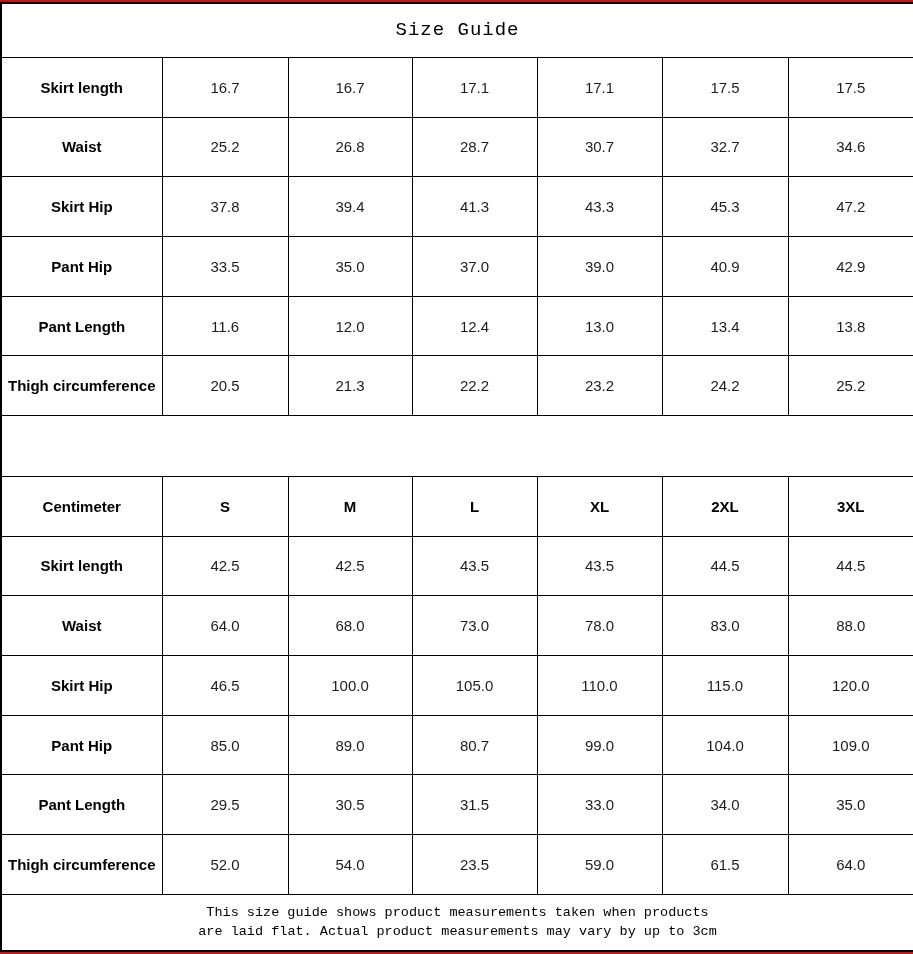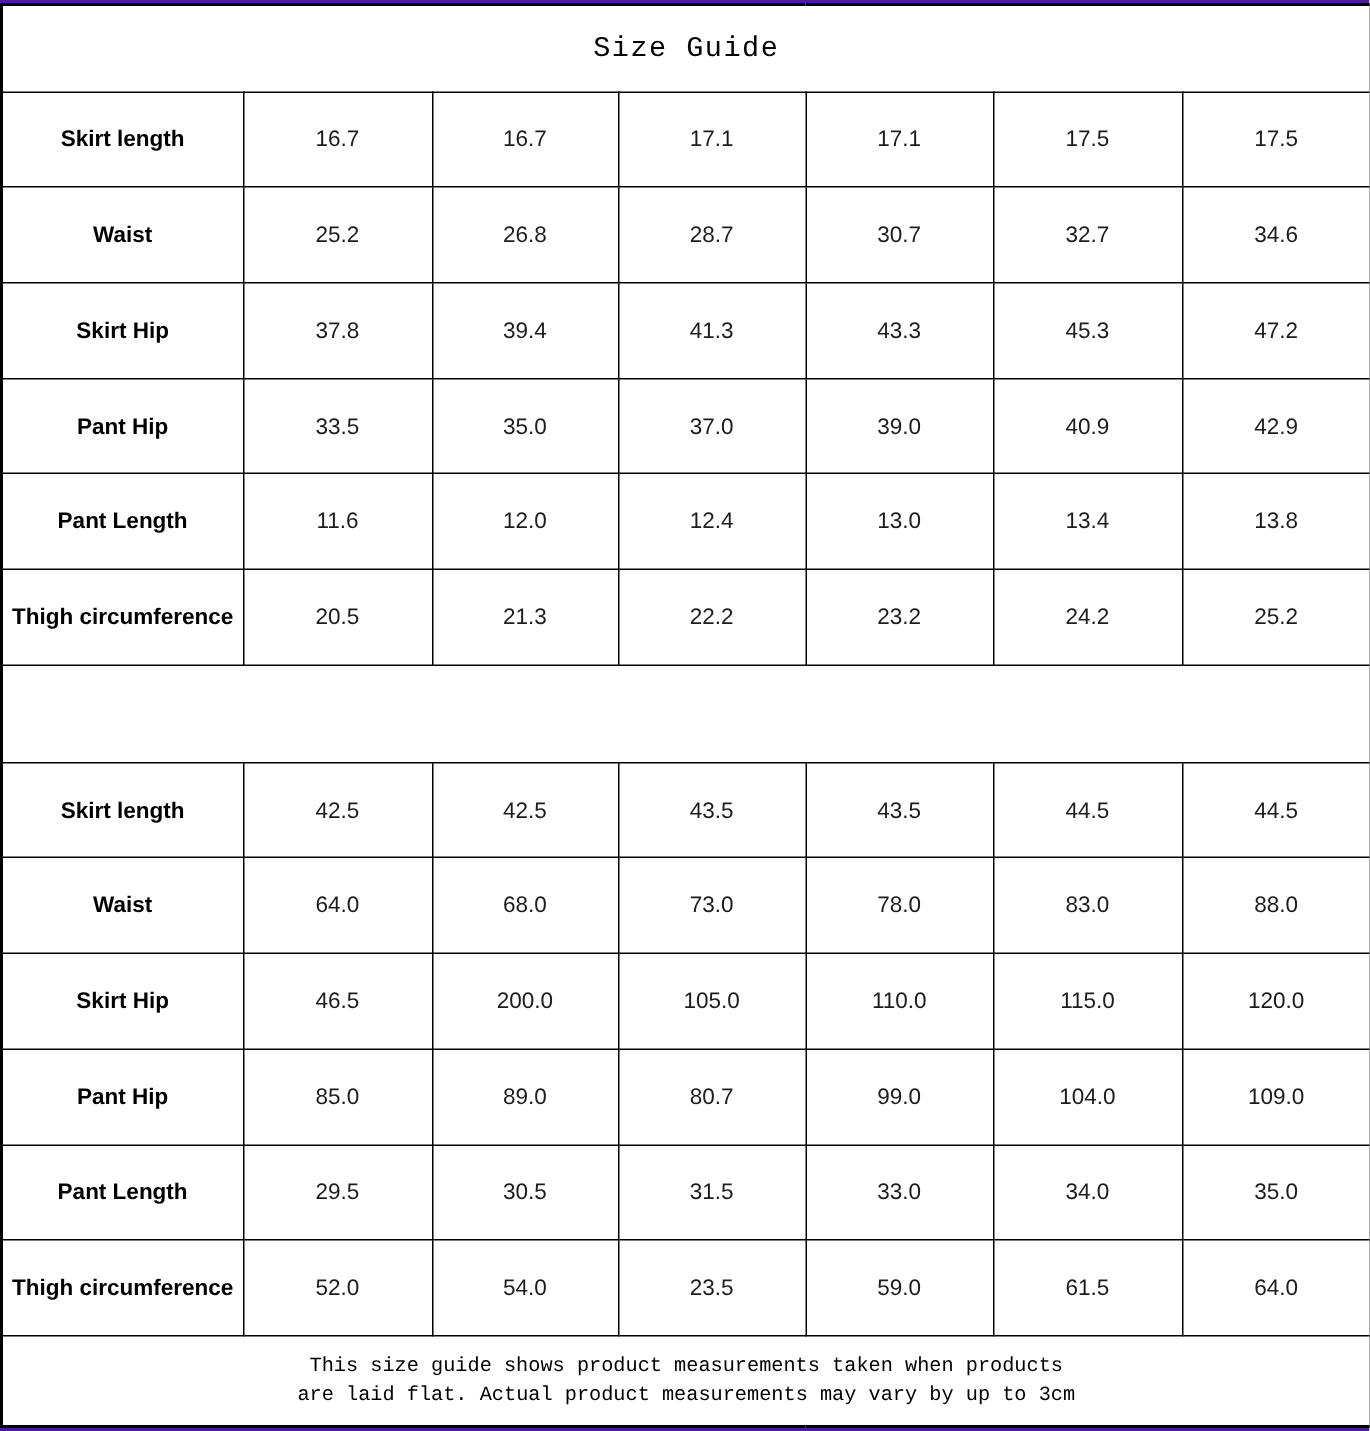--- a/index.html
+++ b/index.html
@@ -5,21 +5,21 @@
   html, body {
     margin: 0;
     padding: 0;
     background: #ffffff;
     width: 913px;
   }
   .canvas {
     position: relative;
     width: 913px;
     height: 954px;
-    background: #4c1d95;
+    background: #b91c1c;
     box-sizing: border-box;
     padding-top: 2px;
   }
   table.size-guide {
     width: 913px;
     height: 950px;
     border-collapse: collapse;
     table-layout: fixed;
     background: #ffffff;
     border: 2px solid #000000;
@@ -133,20 +133,29 @@
     <td class="value-cell">22.2</td>
     <td class="value-cell">23.2</td>
     <td class="value-cell">24.2</td>
     <td class="value-cell">25.2</td>
   </tr>
 
   <tr class="r-gap">
     <td colspan="7"></td>
   </tr>
 
+  <tr>
+    <td class="unit-cell">Centimeter</td>
+    <td class="size-cell">S</td>
+    <td class="size-cell">M</td>
+    <td class="size-cell">L</td>
+    <td class="size-cell">XL</td>
+    <td class="size-cell">2XL</td>
+    <td class="size-cell">3XL</td>
+  </tr>
 
   <tr>
     <td class="label-cell">Skirt length</td>
     <td class="value-cell">42.5</td>
     <td class="value-cell">42.5</td>
     <td class="value-cell">43.5</td>
     <td class="value-cell">43.5</td>
     <td class="value-cell">44.5</td>
     <td class="value-cell">44.5</td>
   </tr>
@@ -155,21 +164,21 @@
     <td class="value-cell">64.0</td>
     <td class="value-cell">68.0</td>
     <td class="value-cell">73.0</td>
     <td class="value-cell">78.0</td>
     <td class="value-cell">83.0</td>
     <td class="value-cell">88.0</td>
   </tr>
   <tr>
     <td class="label-cell">Skirt Hip</td>
     <td class="value-cell">46.5</td>
-    <td class="value-cell">200.0</td>
+    <td class="value-cell">100.0</td>
     <td class="value-cell">105.0</td>
     <td class="value-cell">110.0</td>
     <td class="value-cell">115.0</td>
     <td class="value-cell">120.0</td>
   </tr>
   <tr>
     <td class="label-cell">Pant Hip</td>
     <td class="value-cell">85.0</td>
     <td class="value-cell">89.0</td>
     <td class="value-cell">80.7</td>

